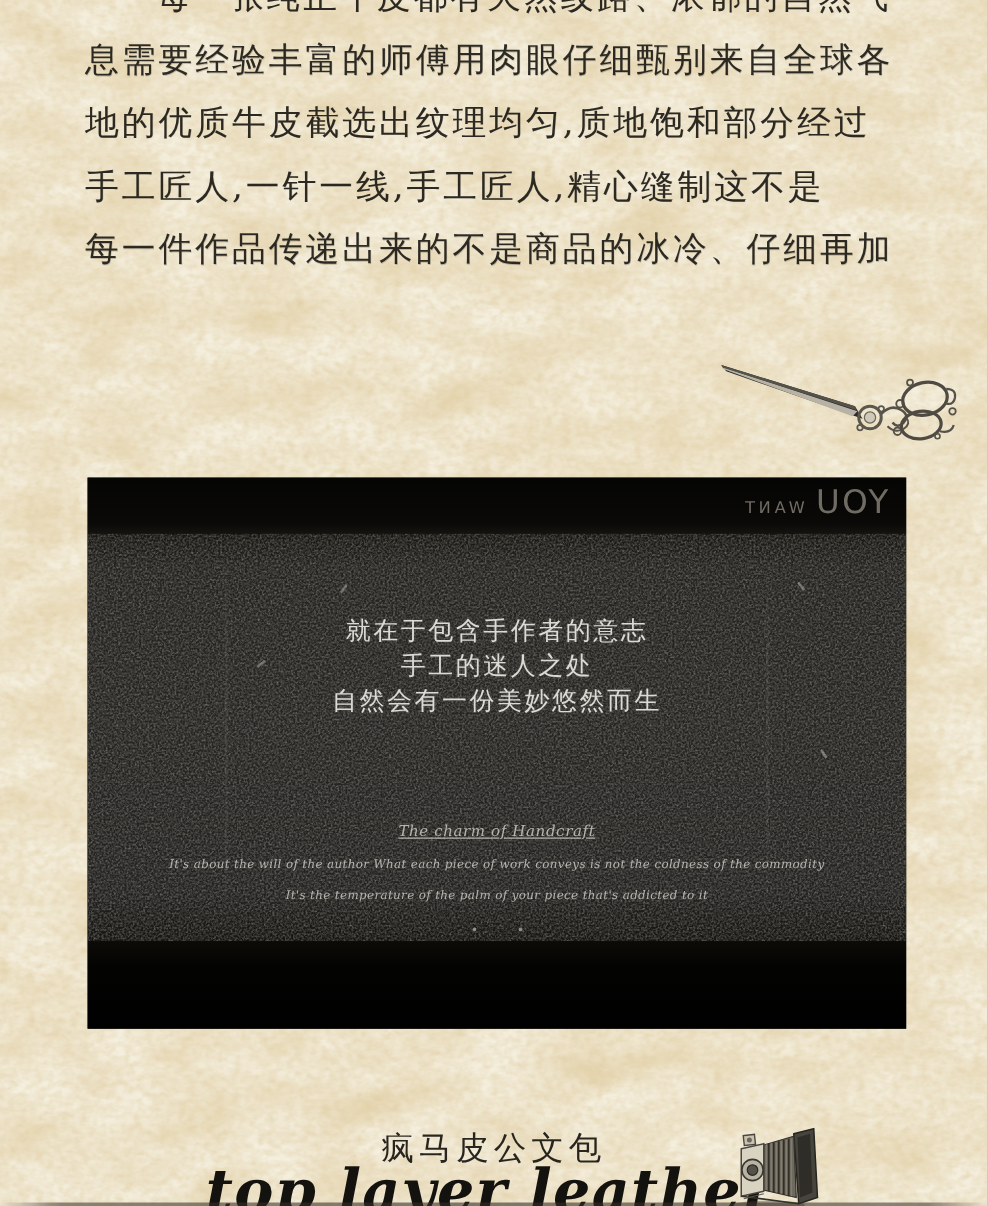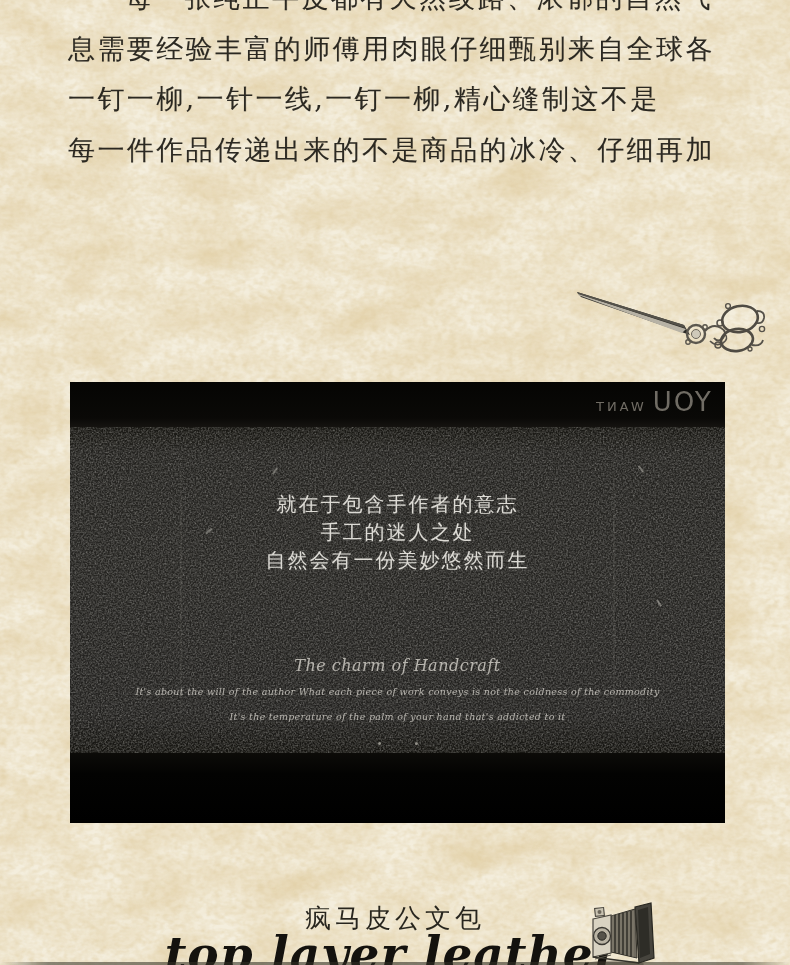--- a/index.html
+++ b/index.html
@@ -89,21 +89,21 @@
     text-shadow: 0 0 3px rgba(255,255,255,0.12);
   }
   .panel-en {
     position: absolute; left: 0; top: 271px; width: 100%;
     text-align: center;
     color: #c9c6bf;
     font-style: italic;
     line-height: 25.5px;
     opacity: 0.88;
   }
-  .panel-en .en1 { font-size: 16px; letter-spacing: 0.5px; }
+  .panel-en .en1 { font-size: 12px; letter-spacing: 0.5px; text-decoration: underline; }
   .panel-en .en2 { font-size: 9.5px; letter-spacing: 0.3px; }
   .panel-bottom-strip {
     position: absolute; left: 0; bottom: 0;
     width: 100%; height: 70px;
     background: linear-gradient(180deg, #0c0b08 0%, #030302 30%, #000 100%);
   }
 
   
   .footer-zh {
     position: absolute; left: 0; top: 901px; width: 790px;
@@ -146,21 +146,22 @@
       </filter>
     </defs>
     <rect width="790" height="965" fill="#f4eedd"></rect>
     <rect width="790" height="965" filter="url(#paperMottle)"></rect>
     <rect width="790" height="965" filter="url(#paperGrain)" opacity="0.85"></rect>
   </svg>
 
   <div class="intro">
     <div class="line first">每一张纯正牛皮都有天然纹路、浓郁的自然气</div>
     <div class="line">息需要经验丰富的师傅用肉眼仔细甄别来自全球各</div>
-    <div class="line">一钉一柳,一针一线,一钉一柳,精心缝制这不是</div>
+    <div class="line">地的优质牛皮截选出纹理均匀,质地饱和部分经过</div>
+    <div class="line">手工匠人,一针一线,手工匠人,精心缝制这不是</div>
     <div class="line">每一件作品传递出来的不是商品的冰冷、仔细再加</div>
   </div>
 
   <svg class="scissors" width="196" height="70" viewBox="0 0 196 70" aria-hidden="true">
 
     <path d="M5,9 L112,42 L118,52 L9,14 Z" fill="#2c2b27"></path>
     <path d="M7,11 L114,46 L110,50 L6,12 Z" fill="#b7b2a5"></path>
     <path d="M5,9 L112,42 L113,45 L6,11 Z" fill="#55524a"></path>
 
     <circle cx="124" cy="51" r="9" fill="none" stroke="#5b574e" stroke-width="2.4"></circle>
@@ -214,21 +215,21 @@
 
     <div class="panel-zh">
       <div>就在于包含手作者的意志</div>
       <div>手工的迷人之处</div>
       <div>自然会有一份美妙悠然而生</div>
     </div>
 
     <div class="panel-en">
       <div class="en1">The charm of Handcraft</div>
       <div class="en2">It's about the will of the author What each piece of work conveys is not the coldness of the commodity</div>
-      <div class="en2">It's the temperature of the palm of your hand that's addicted to it</div>
+      <div class="en2">It's the temperature of the palm of your piece that's addicted to it</div>
     </div>
 
     <div class="panel-bottom-strip"></div>
   </div>
 
   <div class="footer-zh">疯马皮公文包</div>
   <div class="footer-en">top layer leather</div>
 
   <svg class="camera" width="76" height="66" viewBox="0 0 76 66" aria-hidden="true">
     <ellipse cx="30" cy="62" rx="29" ry="3.5" fill="rgba(62,56,44,0.40)"></ellipse>

